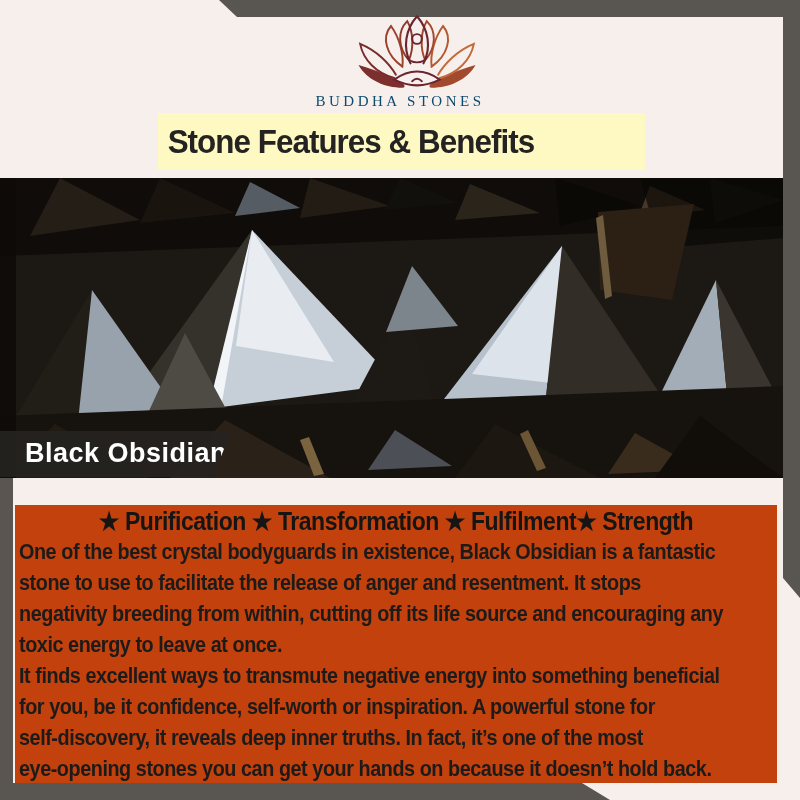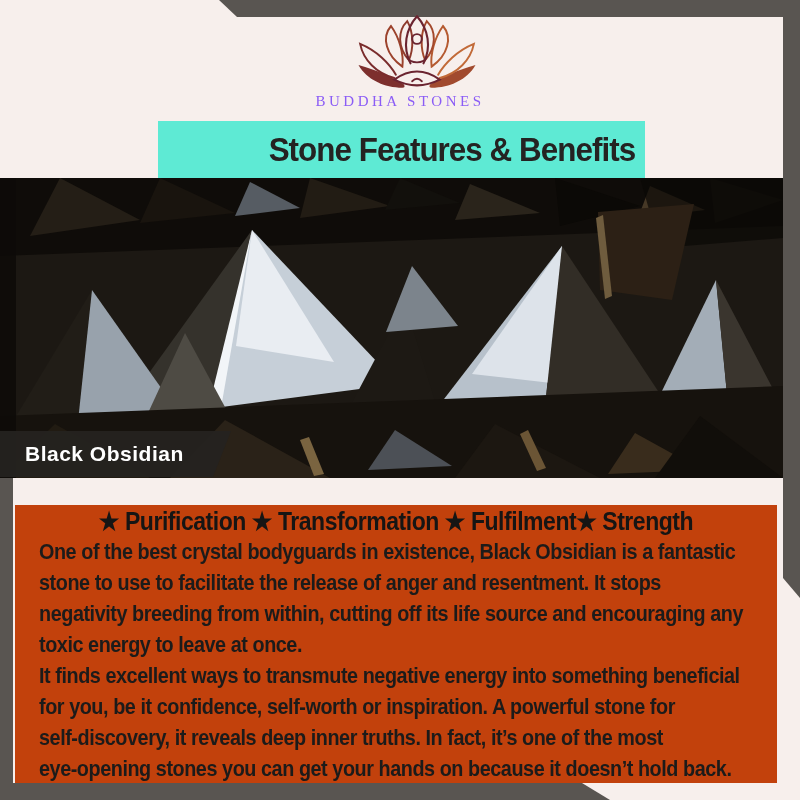--- a/index.html
+++ b/index.html
@@ -16,56 +16,56 @@
   .frame-right{left:783px;top:17px;width:17px;height:581px;
     clip-path:polygon(0 0,17px 0,17px 581px,0 561px);}
   .frame-left{left:0;top:477px;width:13px;height:323px;}
   .frame-bottom{left:13px;top:783px;width:597px;height:17px;
     clip-path:polygon(0 0,569px 0,597px 17px,0 17px);}
   
   .logo{position:absolute;left:352px;top:13px;width:130px;height:80px;}
   .brand-name{
     position:absolute;left:0;right:0;top:93px;text-align:center;
     font-family:"Liberation Serif", serif;
-    font-size:15px;letter-spacing:3.5px;color:#8b5cf6;font-weight:500;
+    font-size:15px;letter-spacing:3.5px;color:#0c4a6e;font-weight:500;
   }
   
   .title-band{
-    position:absolute;left:158px;top:121px;width:487px;height:57px;
-    background:#5eead4;display:flex;align-items:center;justify-content:flex-end;
+    position:absolute;left:158px;top:113px;width:487px;height:57px;
+    background:#fef9c3;display:flex;align-items:center;justify-content:flex-start;
   }
   .title-band h1{
     margin:0;font-size:33px;font-weight:bold;color:#242322;
     letter-spacing:-1px;white-space:nowrap;
     transform:scaleX(0.95);transform-origin:center;
   }
   
   .photo{position:absolute;left:0;top:178px;width:783px;height:300px;background:#1c1813;}
   .photo svg{display:block;width:100%;height:100%;}
   .photo-label{
     position:absolute;left:0;top:431px;height:46px;z-index:5;
     background:rgba(37,35,32,0.95);
     clip-path:polygon(0 0,231px 0,213px 46px,0 46px);
     width:240px;
   }
   .photo-label span{
     display:block;line-height:45px;padding-left:25px;
-    font-size:21px;font-weight:bold;color:#ffffff;letter-spacing:0.5px;
+    font-size:27px;font-weight:bold;color:#ffffff;letter-spacing:0.5px;
   }
   
   .panel{
     position:absolute;left:15px;top:505px;width:762px;height:278px;
     background:#c2410c;
   }
   .features-line{
     margin-top:1px;height:30px;line-height:30px;text-align:center;
     font-size:25px;font-weight:bold;white-space:nowrap;color:#161514;
     letter-spacing:-0.5px;transform:scaleX(0.92);transform-origin:center;
   }
-  .para{padding-left:24px;}
+  .para{padding-left:4px;}
   .para-line{
     height:31px;line-height:31px;white-space:nowrap;
     font-size:22.5px;font-weight:bold;letter-spacing:-0.5px;color:#1c1b1a;
     transform:scaleX(0.88);transform-origin:left center;
   }
 </style>
 </head>
 <body>
 
 <div class="frame frame-top"></div>

